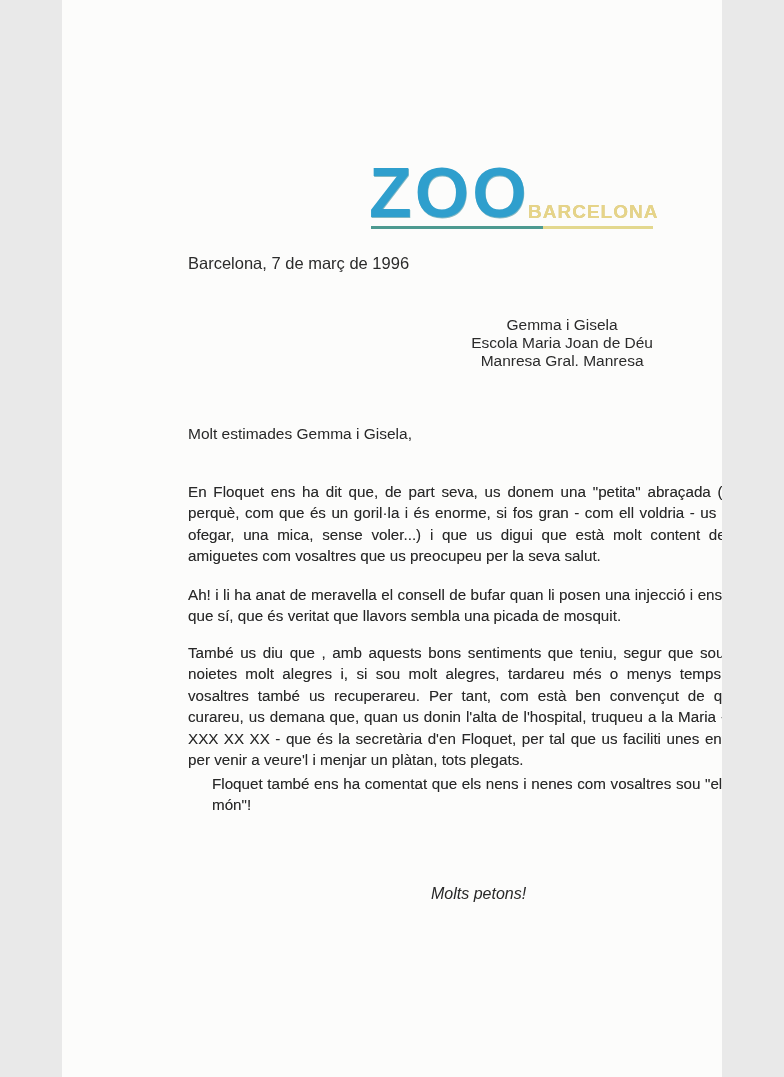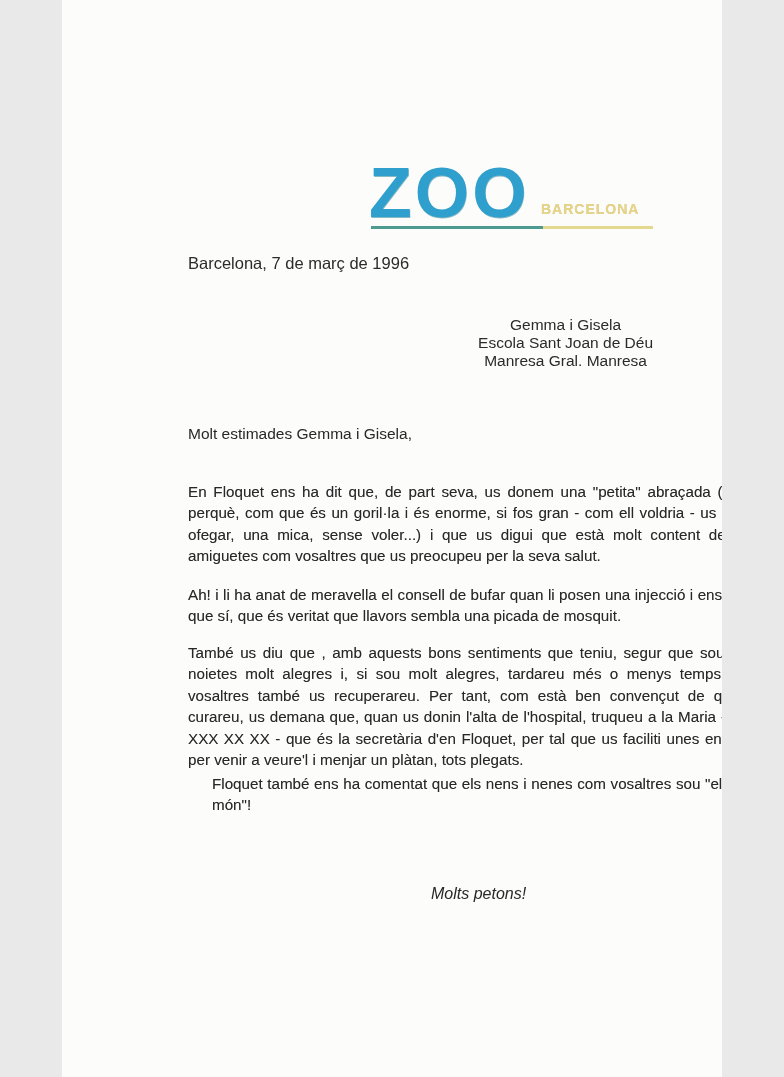--- a/index.html
+++ b/index.html
@@ -24,23 +24,23 @@
     top: 158px;
     font-size: 70px;
     font-weight: bold;
     letter-spacing: 3px;
     line-height: 1;
     color: #2f9fcd;
     text-shadow: 0.5px 0.5px 0.6px rgba(34, 130, 150, 0.55);
   }
   .logo-city {
     position: absolute;
-    left: 479px;
+    left: 466px;
     top: 202px;
-    font-size: 14px;
+    font-size: 19px;
     font-weight: bold;
     letter-spacing: 1px;
     line-height: 1;
     color: #e6d488;
     text-shadow: 0 0 0.6px rgba(190, 165, 80, 0.7);
   }
   .logo-rule {
     position: absolute;
     left: 309px;
     top: 226px;
@@ -106,21 +106,21 @@
   <div>
     <span class="logo-zoo">ZOO</span>
     <span class="logo-city">BARCELONA</span>
     <div class="logo-rule"></div>
   </div>
 
   <div class="dateline">Barcelona, 7 de març de 1996</div>
 
   <div class="recipient">
     <div>Gemma i Gisela</div>
-    <div>Escola Sant Joan de Déu</div>
+    <div>Escola Maria Joan de Déu</div>
     <div>Manresa Gral. Manresa</div>
   </div>
 
   <div class="salutation">Molt estimades Gemma i Gisela,</div>
 
   <p class="para p2">Ah! i li ha anat de meravella el consell de bufar quan li posen una injecció i ens ha dit que sí, que és veritat que llavors sembla una picada de mosquit.</p>
 
   <p class="para p1">En Floquet ens ha dit que, de part seva, us donem una "petita" abraçada (petita, perquè, com que és un goril·la i és enorme, si fos gran - com ell voldria - us podria ofegar, una mica, sense voler...) i que us digui que està molt content de tenir amiguetes com vosaltres que us preocupeu per la seva salut.</p>
 
   <p class="para p3">També us diu que , amb aquests bons sentiments que teniu, segur que sou unes noietes molt alegres i, si sou molt alegres, tardareu més o menys temps, però vosaltres també us recuperareu. Per tant, com està ben convençut de què us curareu, us demana que, quan us donin l'alta de l'hospital, truqueu a la Maria - telèf. XXX XX XX - que és la secretària d'en Floquet, per tal que us faciliti unes entrades per venir a veure'l i menjar un plàtan, tots plegats.</p>

